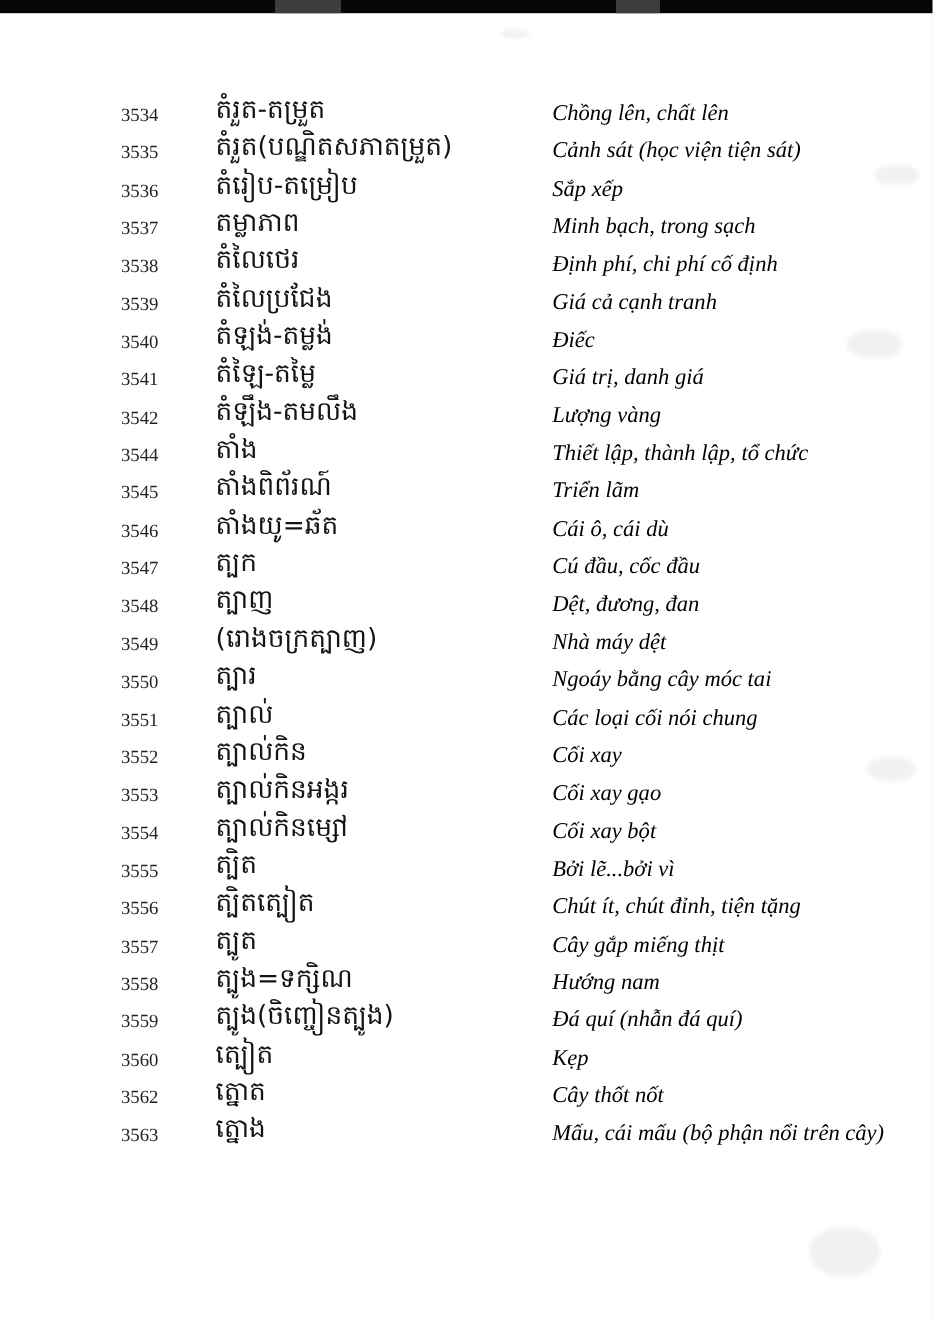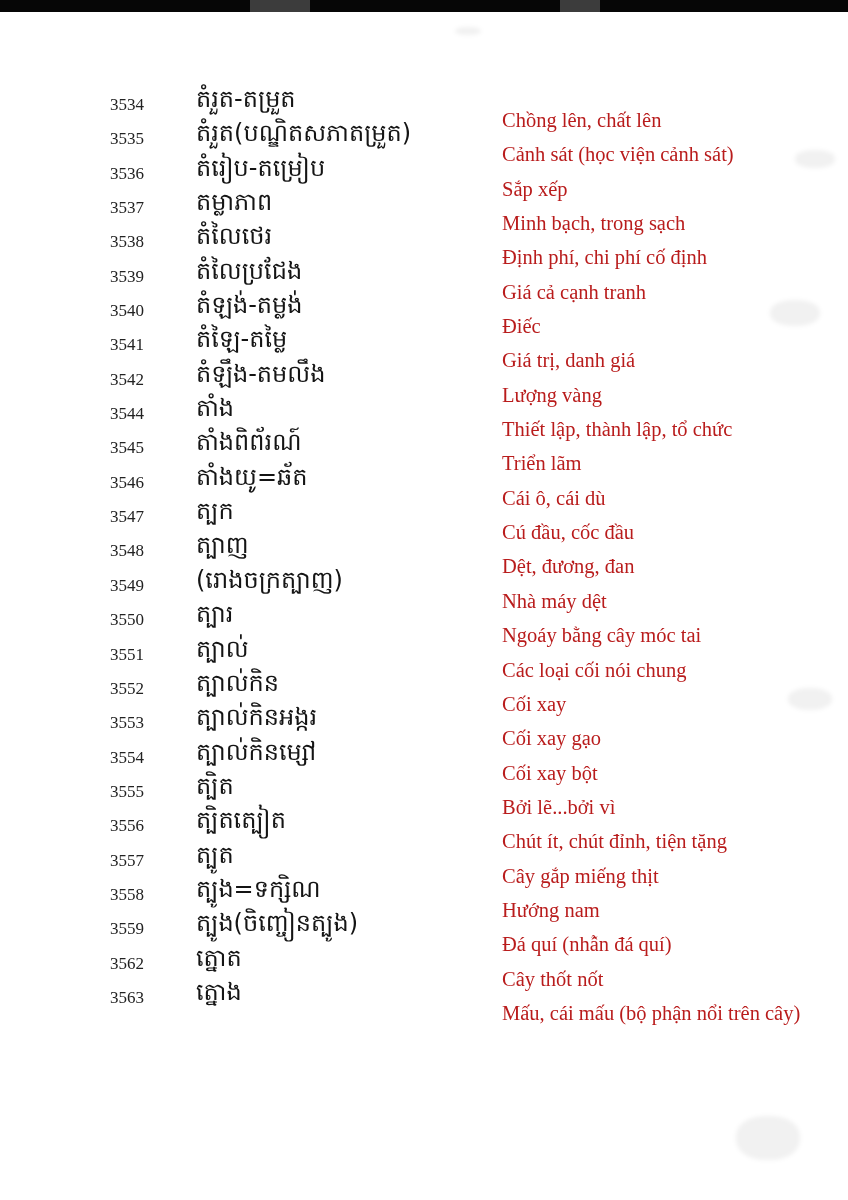--- a/index.html
+++ b/index.html
@@ -72,26 +72,27 @@
     top: -1px;
     font-size: 24px;
     line-height: 1.2;
     font-family: "DejaVu Sans", sans-serif;
     color: #141414;
     white-space: nowrap;
   }
   .entry-viet {
     position: absolute;
     left: 502px;
-    top: 22px;
+    top: 5px;
     font-size: 20.5px;
     line-height: 1.2;
     font-family: "Liberation Serif", serif;
-    color: #b91c1c;
+    color: #000000;
     white-space: nowrap;
+    font-style: italic;
   }
 </style>
 </head>
 <body>
 
 <div class="page">
 
   <div class="scan-bar">
     <span class="bar-gap1"></span>
     <span class="bar-gap2"></span>
@@ -106,21 +107,21 @@
   <main class="entries" id="entries">
     <div class="entry-row">
       <span class="entry-no">3534</span>
       <span class="entry-khmer">តំរួត-តម្រួត</span>
       <span class="entry-viet">Chồng lên, chất lên</span>
     </div>
 
     <div class="entry-row">
       <span class="entry-no">3535</span>
       <span class="entry-khmer">តំរួត(បណ្ឌិតសភាតម្រួត)</span>
-      <span class="entry-viet">Cảnh sát (học viện cảnh sát)</span>
+      <span class="entry-viet">Cảnh sát (học viện tiện sát)</span>
     </div>
 
     <div class="entry-row">
       <span class="entry-no">3536</span>
       <span class="entry-khmer">តំរៀប-តម្រៀប</span>
       <span class="entry-viet">Sắp xếp</span>
     </div>
 
     <div class="entry-row">
       <span class="entry-no">3537</span>
@@ -248,20 +249,25 @@
       <span class="entry-khmer">ត្បូង=ទក្សិណ</span>
       <span class="entry-viet">Hướng nam</span>
     </div>
 
     <div class="entry-row">
       <span class="entry-no">3559</span>
       <span class="entry-khmer">ត្បូង(ចិញ្ចៀនត្បូង)</span>
       <span class="entry-viet">Đá quí (nhẫn đá quí)</span>
     </div>
 
+    <div class="entry-row">
+      <span class="entry-no">3560</span>
+      <span class="entry-khmer">ត្បៀត</span>
+      <span class="entry-viet">Kẹp</span>
+    </div>
 
 
     <div class="entry-row">
       <span class="entry-no">3562</span>
       <span class="entry-khmer">ត្នោត</span>
       <span class="entry-viet">Cây thốt nốt</span>
     </div>
 
     <div class="entry-row">
       <span class="entry-no">3563</span>

